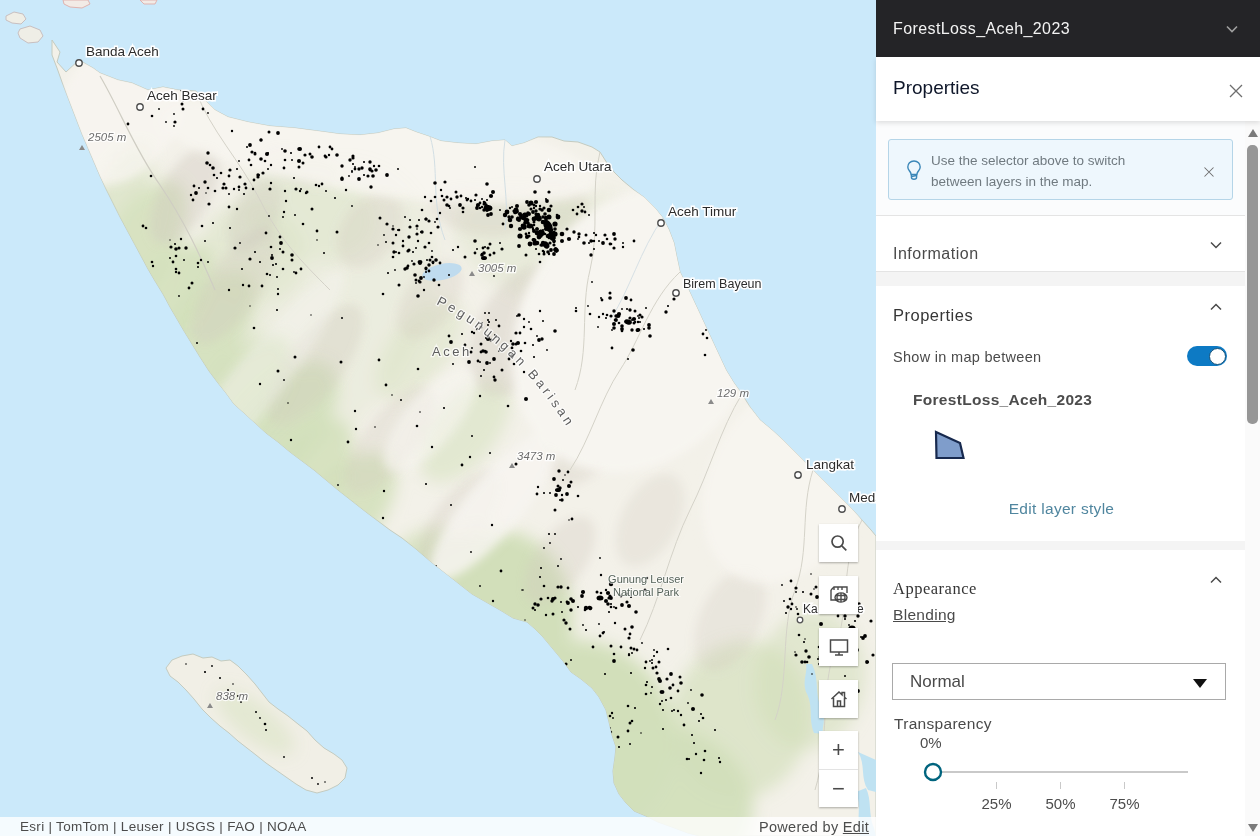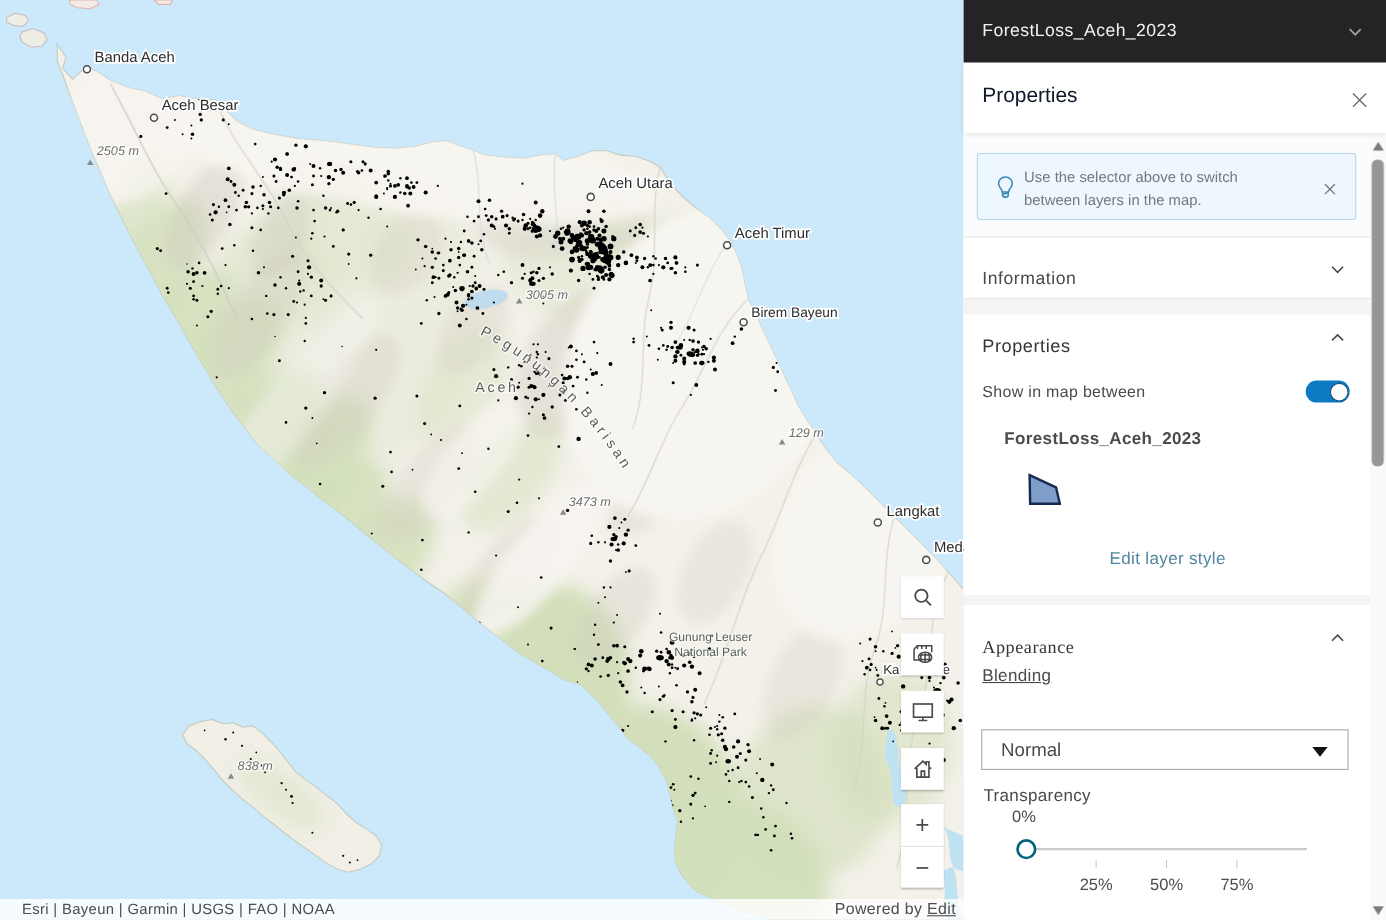--- a/index.html
+++ b/index.html
@@ -1341,21 +1341,21 @@
         <path d="M3.5,11 L11,4 L14,6.8 L14,4.5 L16.5,4.5 L16.5,9.2 L18.5,11"></path>
         <path d="M5.5,10 L5.5,18.5 L16.5,18.5 L16.5,10"></path>
         <path d="M9.5,18.5 L9.5,13 L12.5,13 L12.5,18.5"></path>
       </svg>
     </div>
     <div class="zoomctl">
         <div>+</div>
         <div style="border-top:1px solid #e3e3e3;">−</div>
       </div>
     <div id="attrib">
-        <span>Esri | Bayeun | Garmin | USGS | FAO | NOAA</span>
+        <span>Esri | TomTom | Leuser | USGS | FAO | NOAA</span>
         <span style="font-size:14.5px;">Powered by <u>Edit</u></span>
       </div>
   </div>
 
   <div id="panel">
     <div id="phead">ForestLoss_Aceh_2023
       <svg style="position:absolute;left:349px;top:22px;" width="14" height="14" viewBox="0 0 14 14" fill="none" stroke="#9f9f9f" stroke-width="1.6">
           <path d="M2,4.5 L7,9.5 L12,4.5"></path>
         </svg>
     </div>

